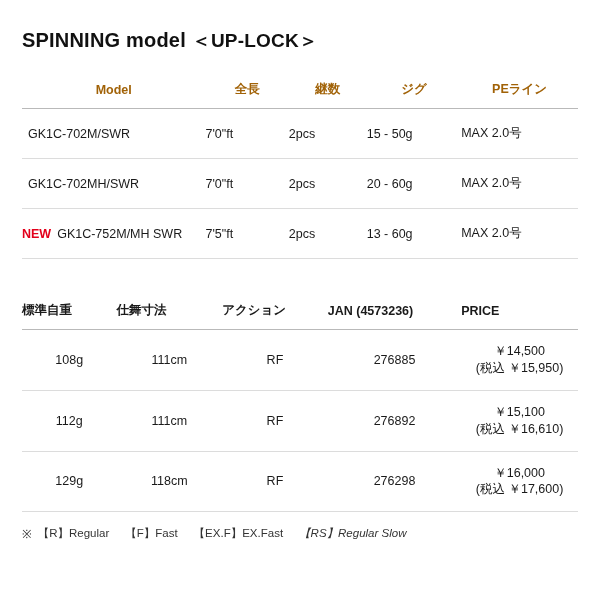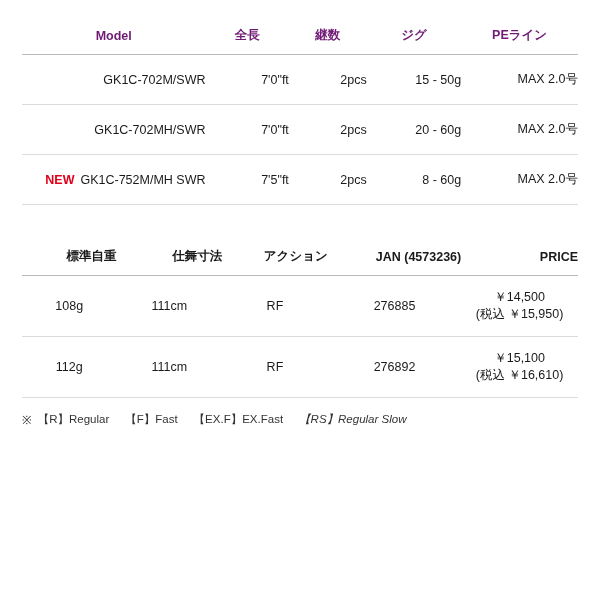--- a/index.html
+++ b/index.html
@@ -37,31 +37,31 @@
     width: 100%;
     border-collapse: collapse;
     table-layout: fixed;
   }
   .spec-table {
     margin-top: 18px;
   }
   .spec-table th {
     font-size: 12.5px;
     font-weight: bold;
-    color: #701a75;
+    color: #a16207;
     padding: 9px 0 10px 0;
     border-bottom: 1px solid #b9b9b9;
     text-align: center;
   }
   .spec-table td {
     font-size: 12.5px;
     color: #1a1a1a;
     padding: 16px 0 16px 0;
     border-bottom: 1px solid #dcdcdc;
-    text-align: right;
+    text-align: left;
     white-space: nowrap;
   }
   .spec-table tr:last-child td {
     border-bottom: 1px solid #dcdcdc;
   }
   .model-cell {
     position: relative;
   }
   .new-badge {
     color: #e3001b;
@@ -71,21 +71,21 @@
   }
   .second-block {
     margin-top: 34px;
   }
   .price-table th {
     font-size: 12.5px;
     font-weight: bold;
     color: #1a1a1a;
     padding: 9px 0 10px 0;
     border-bottom: 1px solid #b9b9b9;
-    text-align: right;
+    text-align: left;
   }
   .price-table td {
     font-size: 12.5px;
     color: #1a1a1a;
     padding: 13px 0 13px 0;
     border-bottom: 1px solid #dcdcdc;
     text-align: center;
     white-space: nowrap;
     vertical-align: middle;
   }
@@ -126,20 +126,23 @@
   .c-size { width: 19%; }
   .c-action { width: 19%; }
   .c-jan { width: 24%; }
   .c-price { width: 21%; }
 </style>
 </head>
 <body>
 
 <div class="page">
 
+  <div class="title">
+    <span>SPINNING model </span><span class="sub">＜UP-LOCK＞</span>
+  </div>
 
   <table class="spec-table">
     <colgroup>
       <col class="col-model">
       <col class="col-len">
       <col class="col-pcs">
       <col class="col-jig">
       <col class="col-pe">
     </colgroup>
     <thead>
@@ -163,21 +166,21 @@
         <td class="model-cell"><span class="new-badge"></span><span>GK1C-702MH/SWR</span></td>
         <td>7'0"ft</td>
         <td>2pcs</td>
         <td>20 - 60g</td>
         <td>MAX 2.0号</td>
       </tr>
       <tr>
         <td class="model-cell"><span class="new-badge">NEW</span><span>GK1C-752M/MH SWR</span></td>
         <td>7'5"ft</td>
         <td>2pcs</td>
-        <td>8 - 60g</td>
+        <td>13 - 60g</td>
         <td>MAX 2.0号</td>
       </tr>
     </tbody>
   </table>
 
   <div class="second-block">
     <table class="price-table">
       <colgroup>
         <col class="c-weight">
         <col class="c-size">
@@ -208,20 +211,30 @@
         <tr>
           <td>112g</td>
           <td>111cm</td>
           <td>RF</td>
           <td>276892</td>
           <td>
             <span class="price-main">￥15,100</span>
             <span class="price-tax">(税込 ￥16,610)</span>
           </td>
         </tr>
+        <tr>
+          <td>129g</td>
+          <td>118cm</td>
+          <td>RF</td>
+          <td>276298</td>
+          <td>
+            <span class="price-main">￥16,000</span>
+            <span class="price-tax">(税込 ￥17,600)</span>
+          </td>
+        </tr>
       </tbody>
     </table>
   </div>
 
   <div class="legend">
     <span class="mark">※</span>
     <span class="item">【R】Regular</span>
     <span class="item">【F】Fast</span>
     <span class="item">【EX.F】EX.Fast</span>
     <span class="item">【RS】Regular Slow</span>

